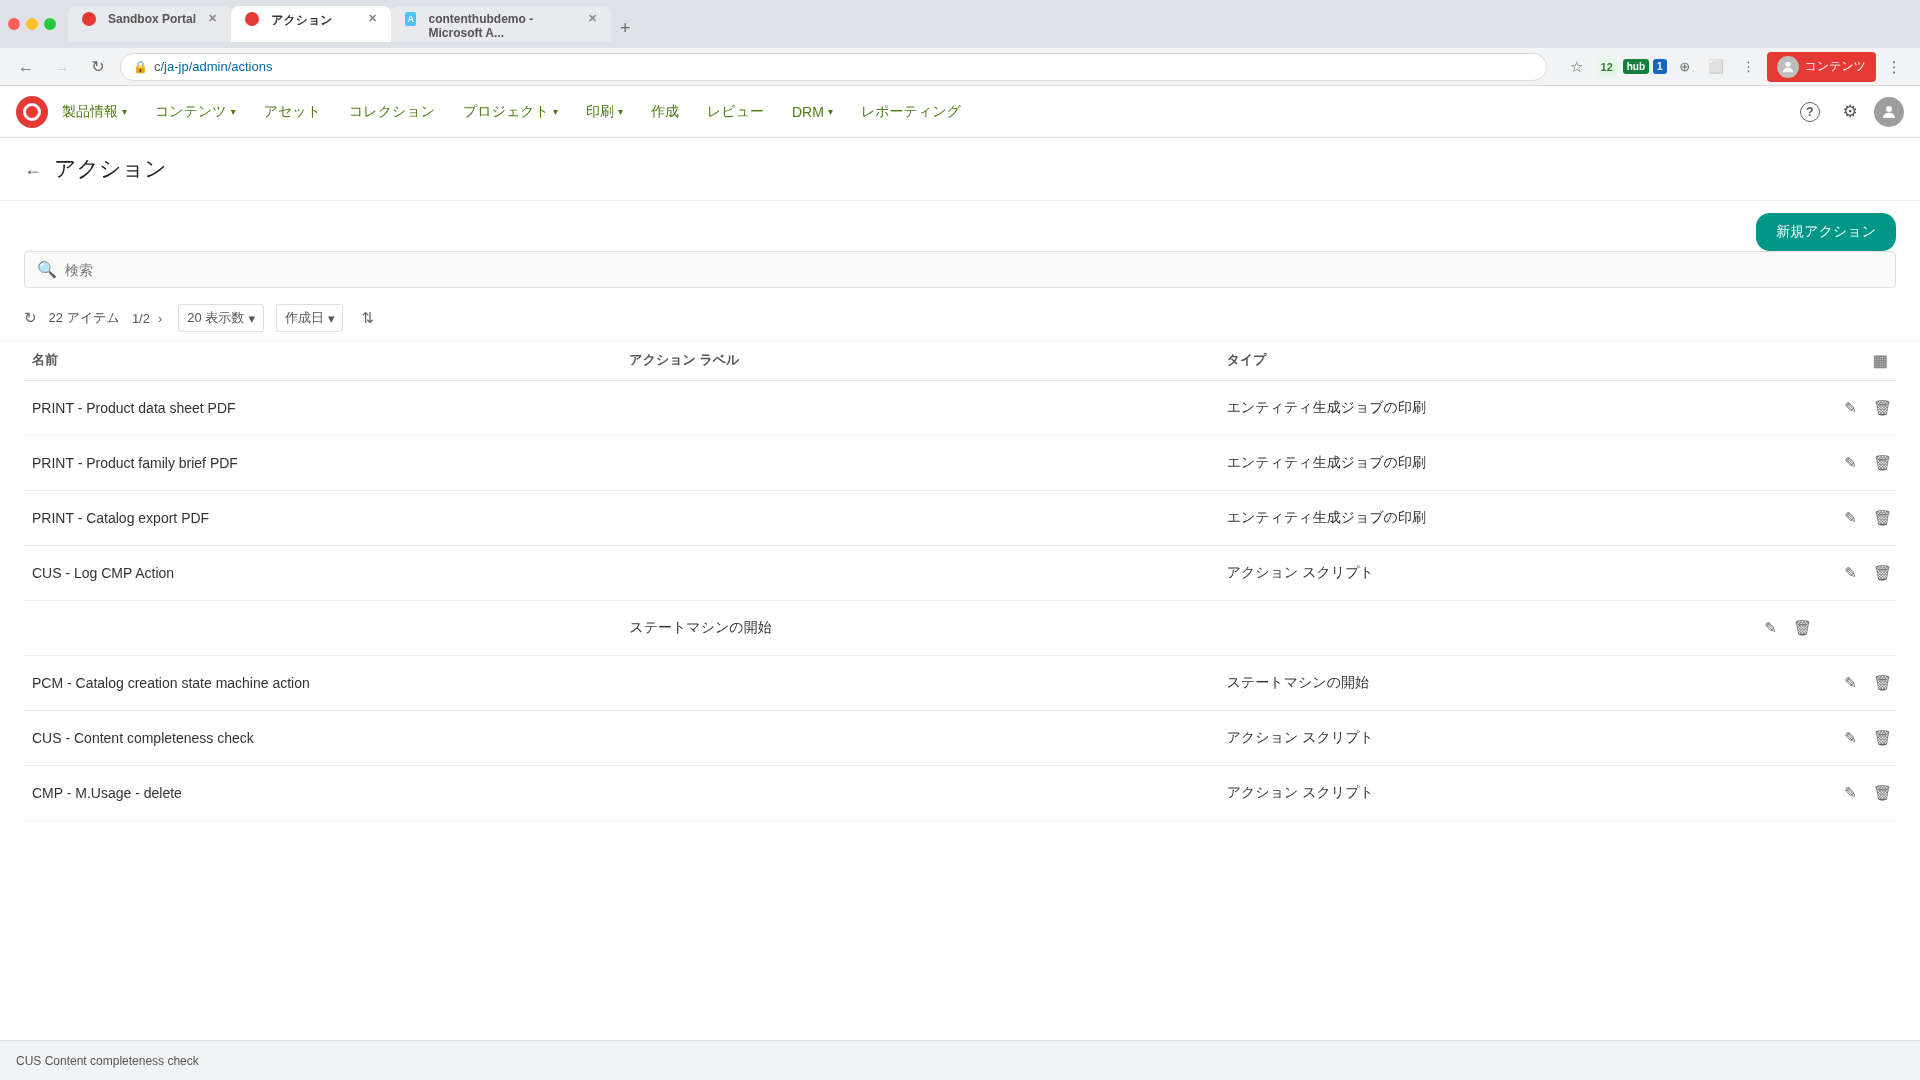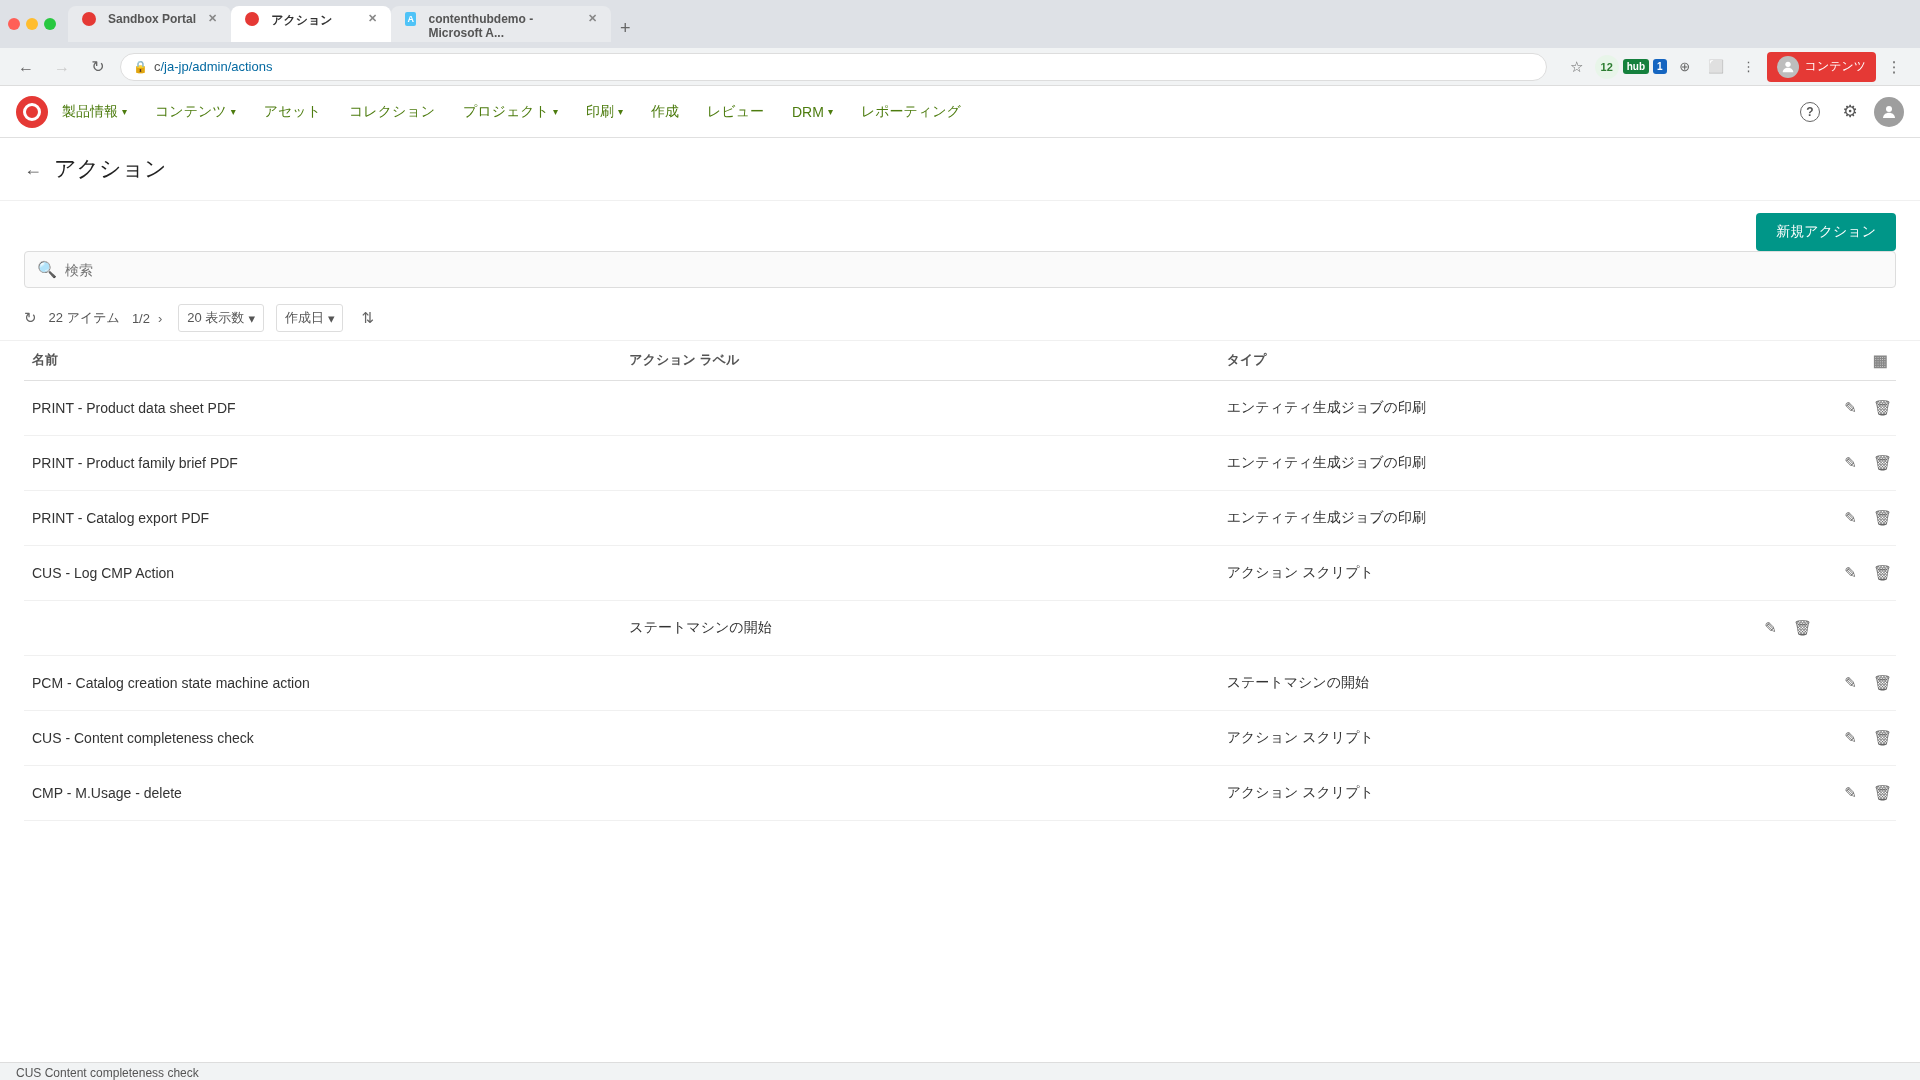--- a/index.html
+++ b/index.html
@@ -36,21 +36,21 @@
     
     .page-content { padding: 0; background: #fff; }
     .page-title-bar { display: flex; align-items: center; padding: 16px 24px; border-bottom: 1px solid #f0f0f0; gap: 12px; }
     .back-btn { cursor: pointer; color: #555; font-size: 18px; }
     .page-title { font-size: 22px; font-weight: 500; color: #222; }
 
     
     .page-tabs { display: flex; padding: 0 24px; border-bottom: 2px solid #e0e0e0; }
     .page-tab { padding: 12px 16px; font-size: 14px; color: #666; cursor: pointer; border-bottom: 2px solid transparent; margin-bottom: -2px; }
     .page-tab.active { color: #009688; border-bottom: 2px solid #009688; font-weight: 500; }
-    .new-action-btn { background: #009688; color: #fff; border: none; padding: 10px 20px; border-radius: 4px; font-size: 14px; cursor: pointer; margin-left: auto; font-weight: 500; }
+    .new-action-btn { background: #009688; color: #fff; border: none; padding: 10px 20px; border-radius: 14px; font-size: 14px; cursor: pointer; margin-left: auto; font-weight: 500; }
 
     
     .search-bar { display: flex; align-items: center; margin: 0 24px 8px 24px; border: 1px solid #ddd; border-radius: 4px; padding: 8px 12px; gap: 8px; background: #fafafa; }
     .search-icon { color: #888; font-size: 16px; }
     .search-input { border: none; background: transparent; outline: none; font-size: 14px; color: #555; flex: 1; }
 
     
     .list-controls { display: flex; align-items: center; padding: 8px 24px; gap: 12px; border-bottom: 1px solid #f0f0f0; }
     .refresh-btn { cursor: pointer; color: #666; font-size: 15px; }
     .item-count { font-size: 13px; color: #555; }
@@ -63,21 +63,21 @@
     
     .table-container { padding: 0 24px; }
     .table-header { display: grid; grid-template-columns: 1fr 1fr 1fr 80px; padding: 10px 0; border-bottom: 1px solid #e0e0e0; }
     .table-header-cell { font-size: 13px; font-weight: 600; color: #555; padding: 0 8px; }
     .table-row { display: grid; grid-template-columns: 1fr 1fr 1fr 80px; padding: 14px 0; border-bottom: 1px solid #f0f0f0; align-items: center; }
     .table-cell { font-size: 14px; color: #333; padding: 0 8px; }
     .table-actions { display: flex; gap: 8px; align-items: center; justify-content: flex-end; }
     .action-icon { cursor: pointer; color: #666; font-size: 15px; padding: 4px; }
 
     
-    .status-bar { position: fixed; bottom: 0; left: 0; right: 0; height: 18px; background: #f1f3f4; border-top: 1px solid #ddd; display: flex; align-items: flex-end; padding: 0 16px; gap: 12px; font-size: 12px; color: #555; }
+    .status-bar { position: fixed; bottom: 0; left: 0; right: 0; height: 40px; background: #f1f3f4; border-top: 1px solid #ddd; display: flex; align-items: center; padding: 0 16px; gap: 12px; font-size: 12px; color: #555; }
     .user-avatar { width: 28px; height: 28px; border-radius: 50%; background: #bdbdbd; display: flex; align-items: center; justify-content: center; font-size: 12px; color: #fff; overflow: hidden; }
 
     .column-view-icon { color: #888; font-size: 16px; cursor: pointer; }
 
     
     .logo-circle { width: 32px; height: 32px; border-radius: 50%; background: #e53935; display: flex; align-items: center; justify-content: center; }
     .logo-inner { width: 18px; height: 18px; border: 3px solid #fff; border-radius: 50%; }
 
     .tab-favicon { width: 14px; height: 14px; }
   </style>

